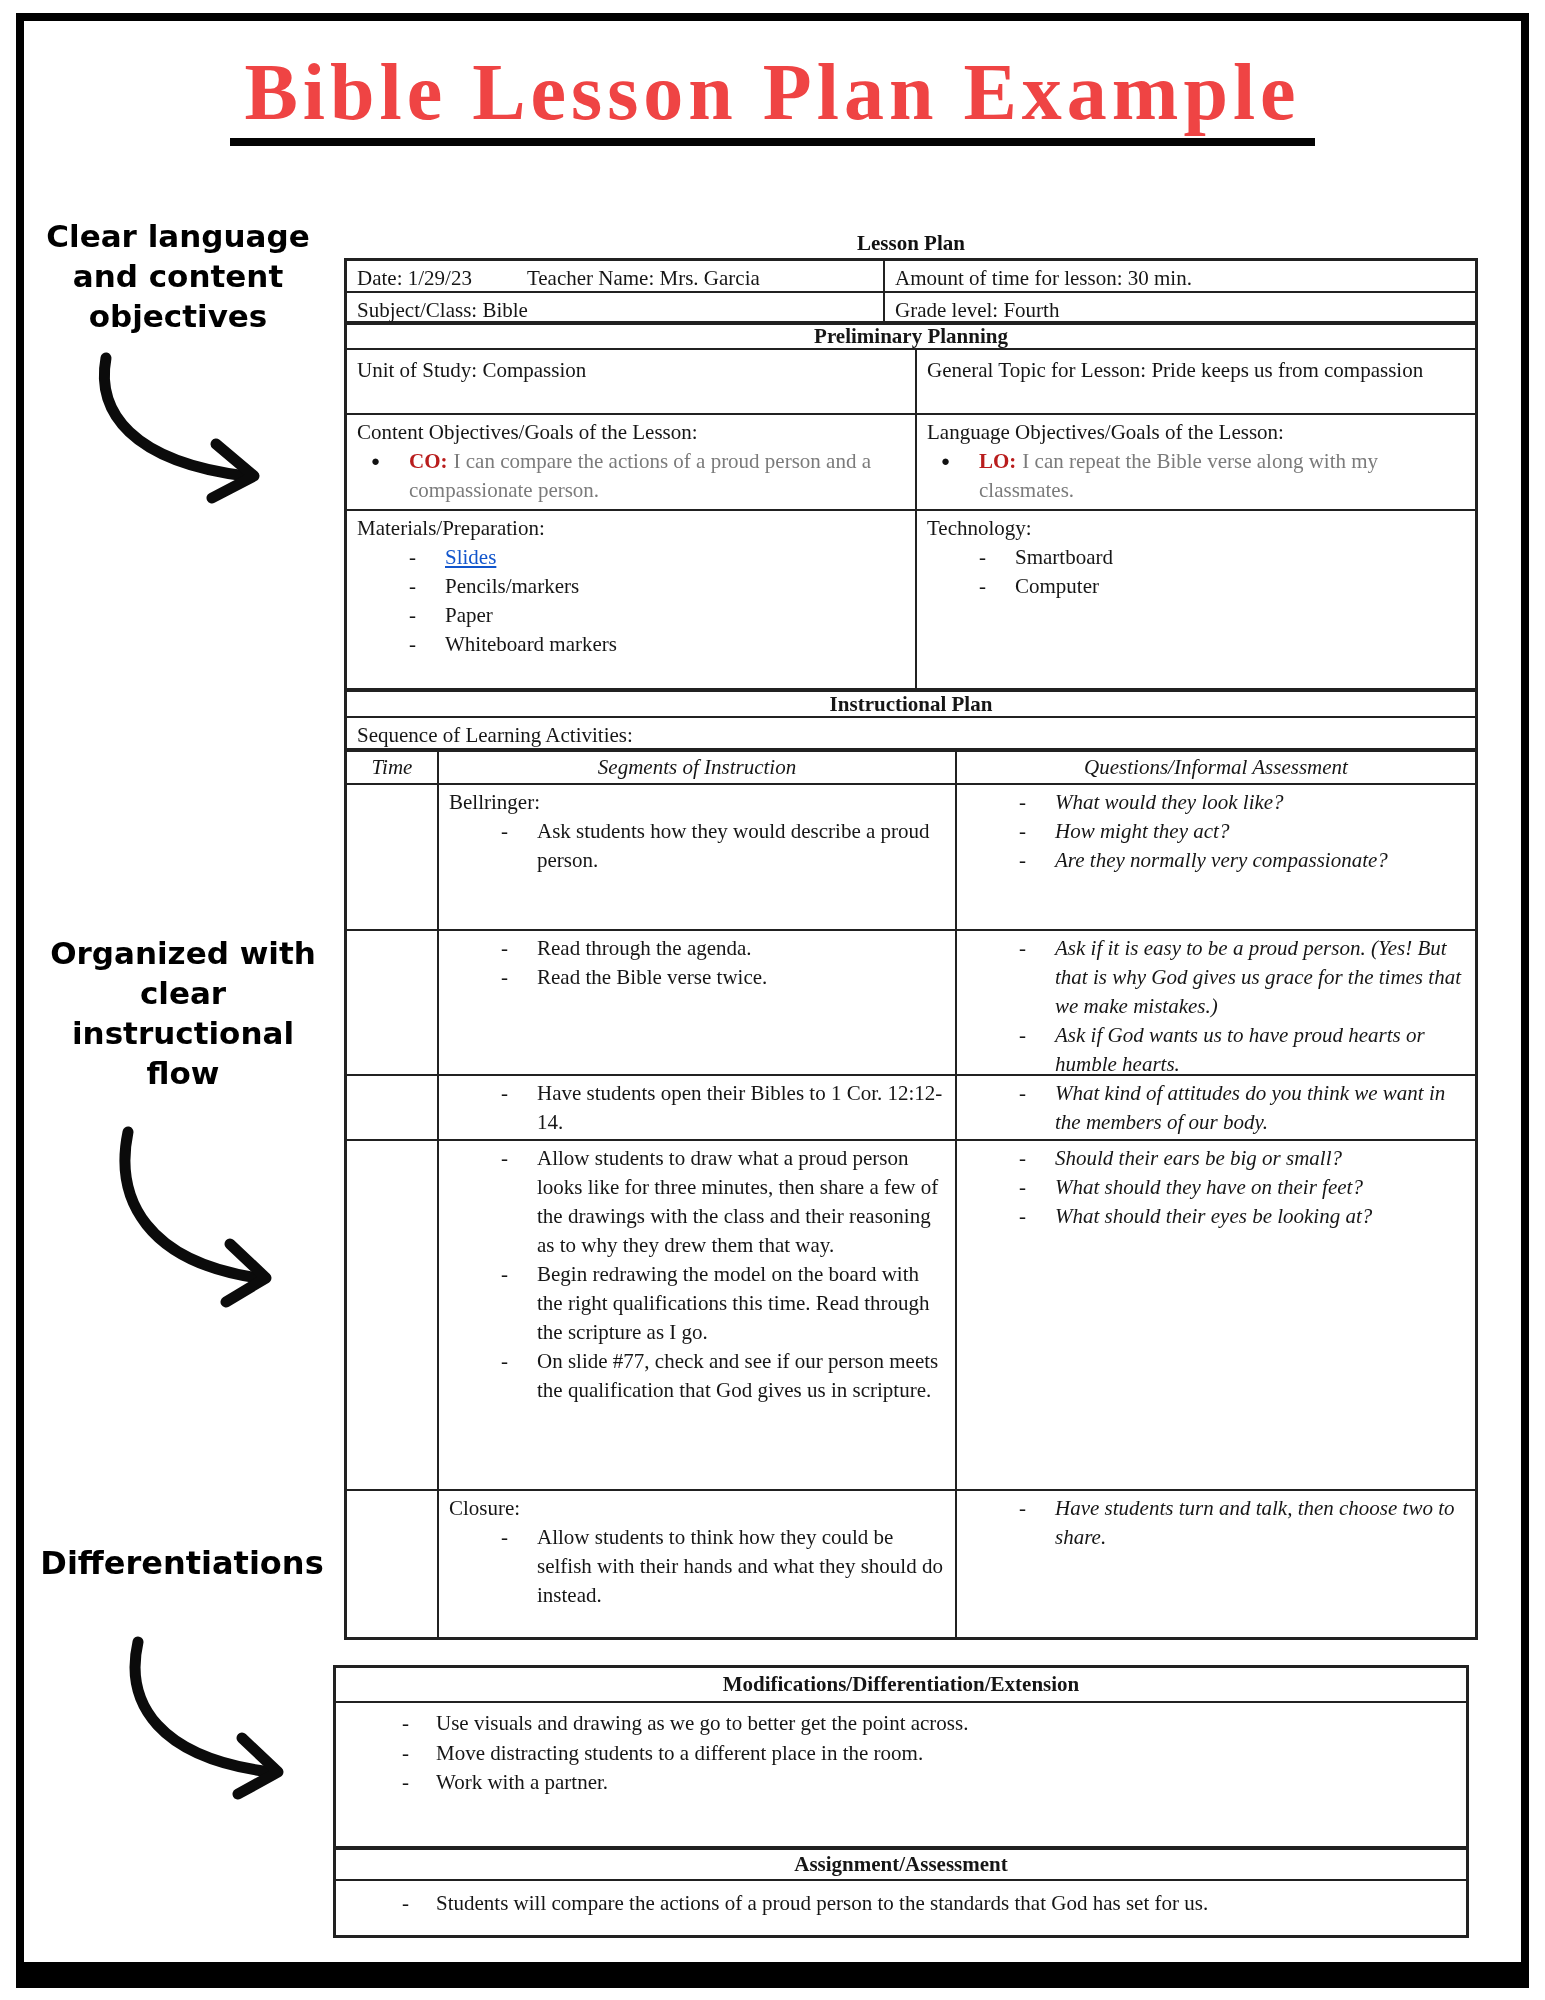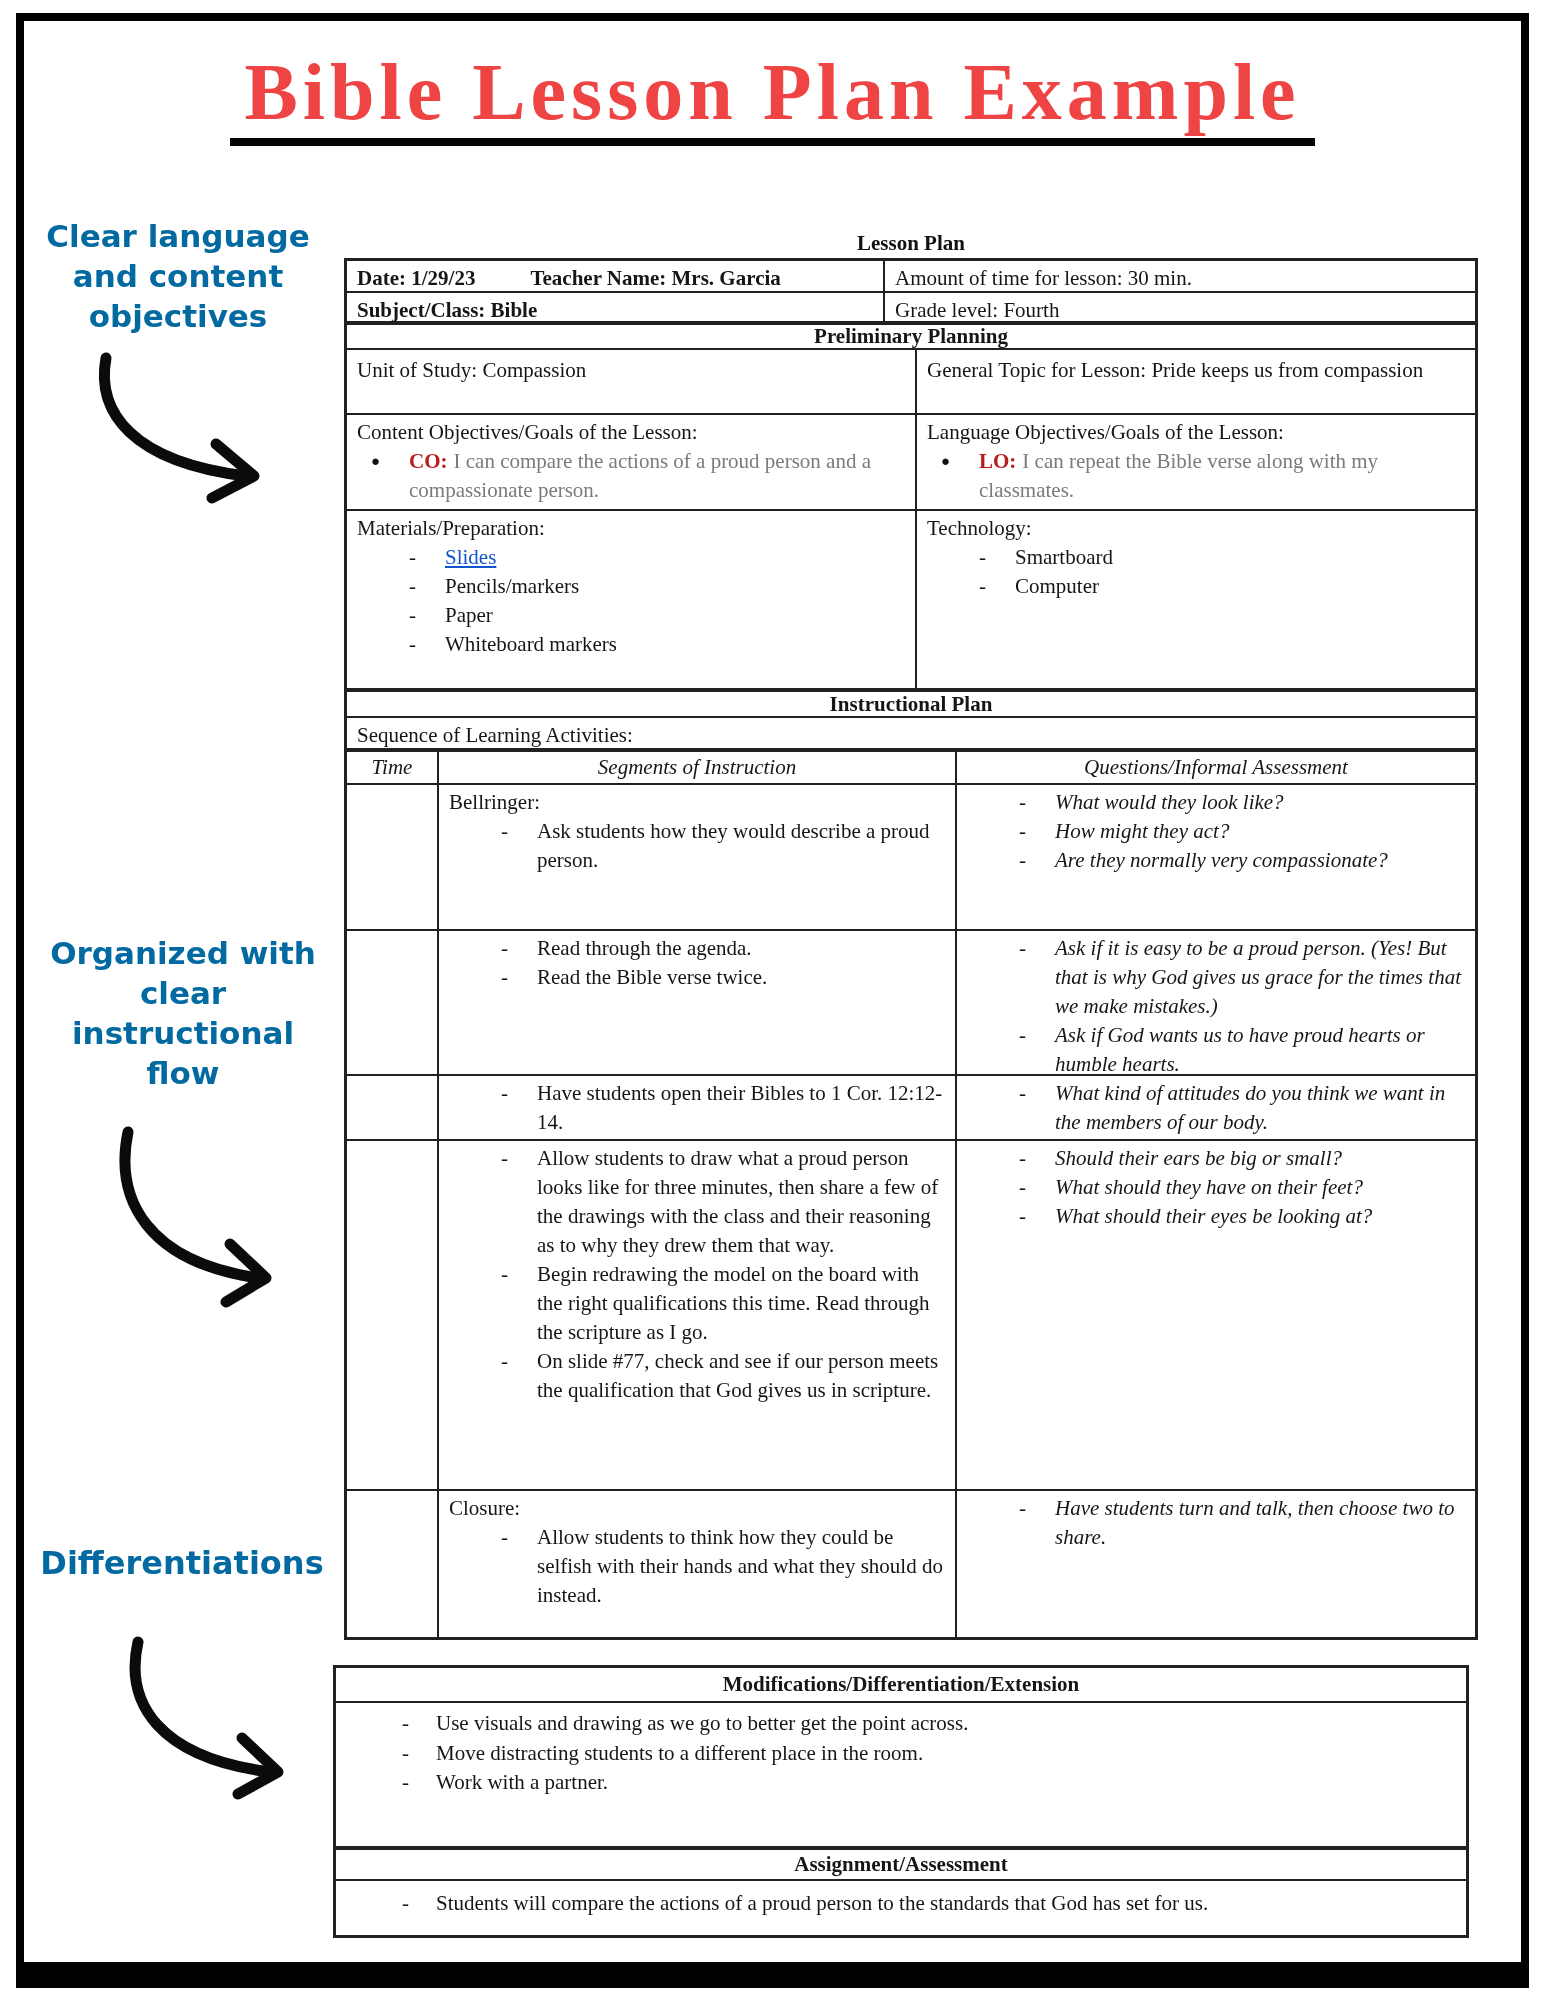--- a/index.html
+++ b/index.html
@@ -19,21 +19,21 @@
   .title-wrap{position:absolute;left:0;top:52px;width:100%;text-align:center;}
   .title{
     display:inline-block;font-family:"Liberation Serif","DejaVu Serif",serif;
     font-size:80px;font-weight:700;letter-spacing:5px;color:#ef4444;
     border-bottom:8px solid #040404;padding:0 14px 6px 14px;line-height:1.0;
   }
 
   
   .ann{
     position:absolute;text-align:center;font-family:"DejaVu Sans",sans-serif;
-    font-weight:700;font-size:31px;line-height:40px;color:#0369a1;
+    font-weight:700;font-size:31px;line-height:40px;color:#000000;
   }
   .ann1{left:22px;top:216px;width:312px;}
   .ann2{left:22px;top:933px;width:322px;}
   .ann3{left:14px;top:1543px;width:336px;font-size:32px;}
   .arrow{position:absolute;}
 
   
   .tbl{position:absolute;border:3px solid #212121;background:#fff;display:flex;flex-direction:column;}
   .trow{display:flex;flex-direction:row;border-bottom:2px solid #212121;}
   .trow:last-child{border-bottom:none;}
@@ -61,21 +61,21 @@
   .r-mat{height:179px;}
   .b-instr{height:28px;}
   .r-seq{height:32px;}
   .r-colhead{height:35px;}
   .rA{height:146px;}
   .rB{height:145px;}
   .rC{height:65px;}
   .rD{height:350px;}
   .rE{flex:1;}
 
-  .w-half1{width:536px;font-weight:bold;}  .w-half2{flex:1;}
+  .w-half1{width:536px;}  .w-half2{flex:1;}
   .w-big1{width:568px;}   .w-big2{flex:1;}
   .teacher-span{margin-left:55px;}
 
   
   .obj-item{position:relative;padding-left:52px;color:#7b7b7b;}
   .obj-item::before{content:"\25CF";position:absolute;left:14px;top:0;color:#111;font-size:15px;}
   .obj-label{color:#b91c1c;font-weight:600;margin-right:6px;}
 
   
   .dl-item{position:relative;padding-left:88px;}

